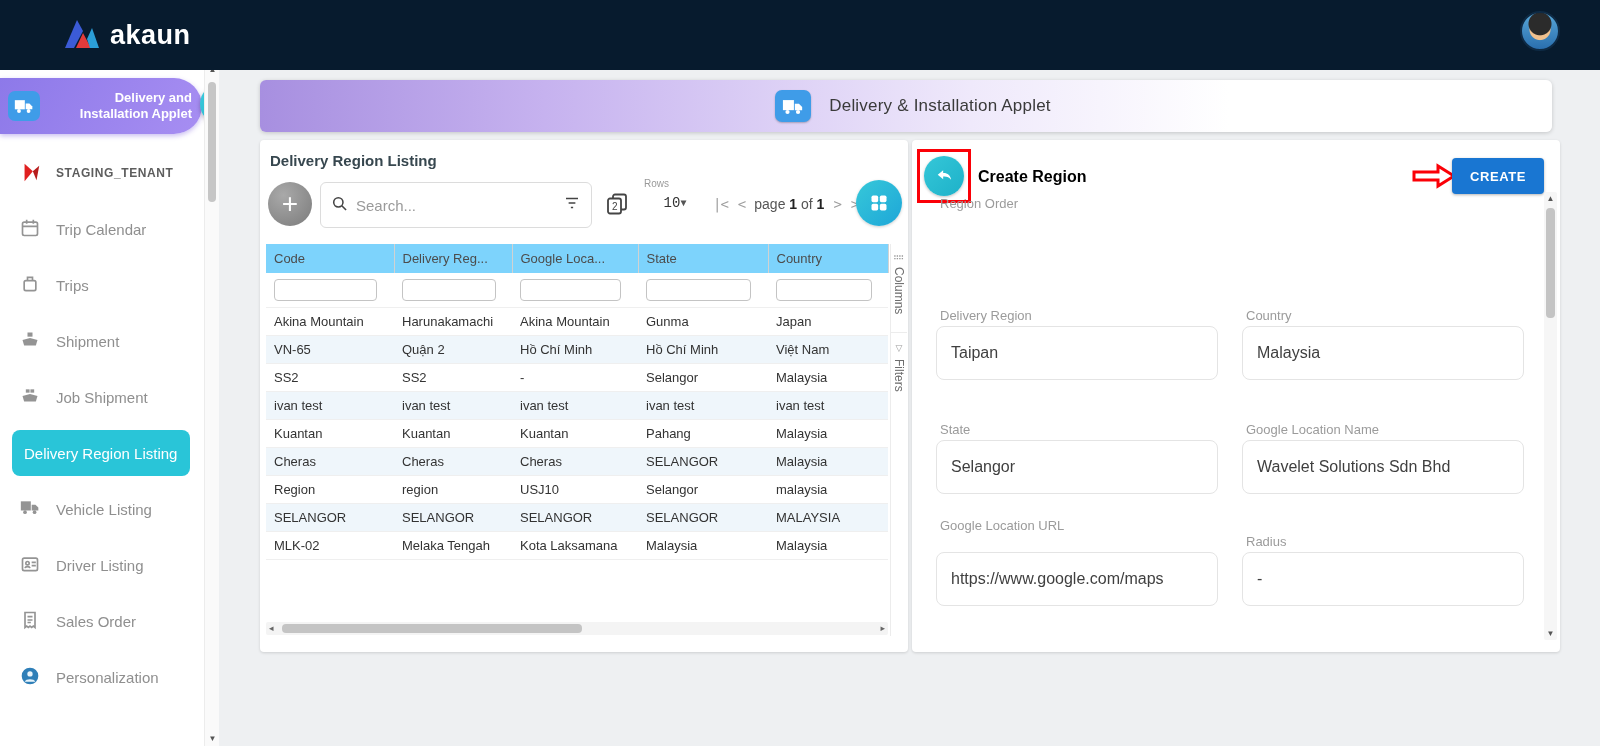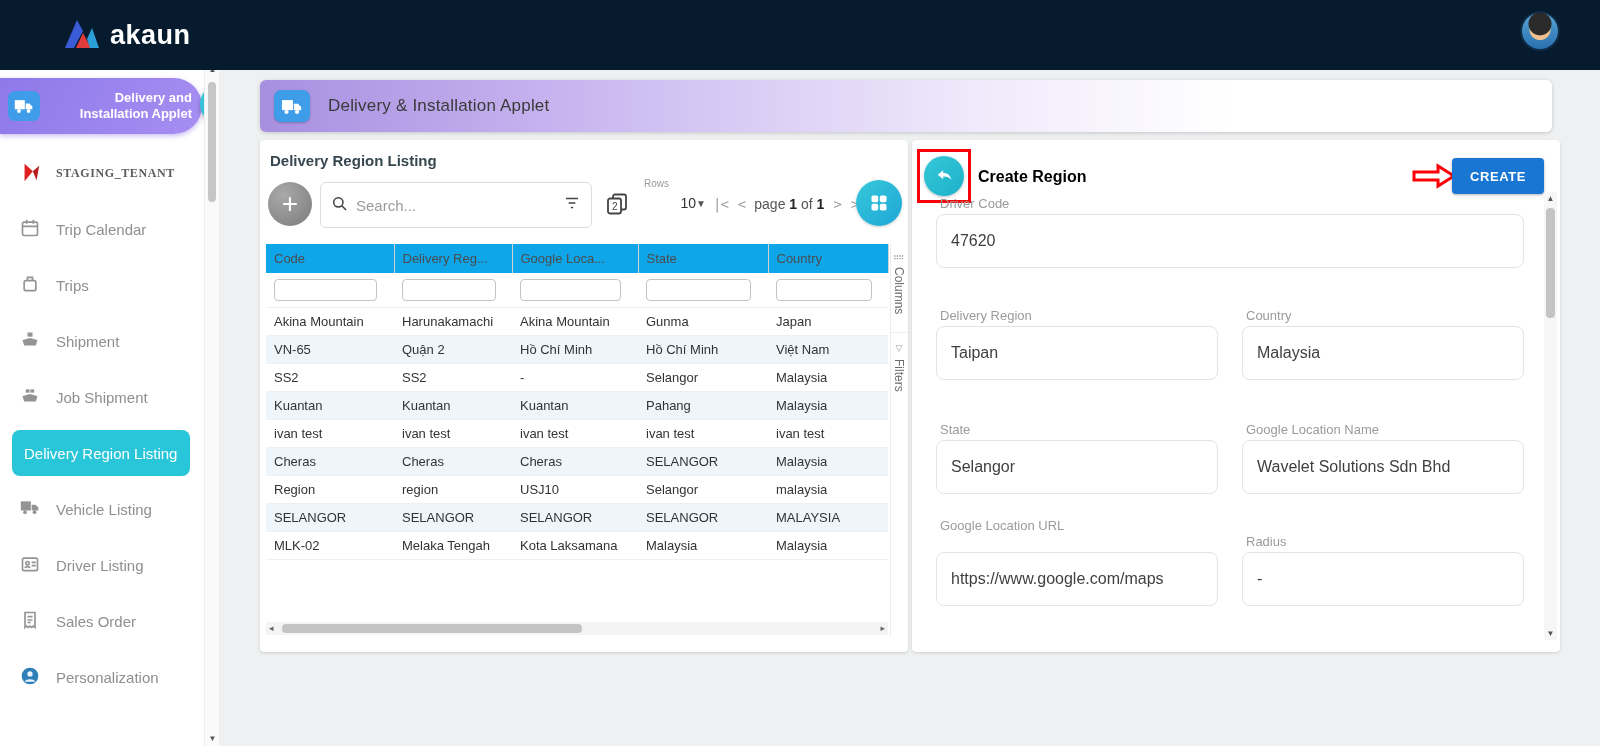--- a/index.html
+++ b/index.html
@@ -30,59 +30,59 @@
   .applet-pill .label { font-size:13px; font-weight:600; line-height:1.25; }
   .applet-badge { flex:0 0 32px; width:32px; height:30px; background:#3f9ce8; border-radius:7px; display:flex; align-items:center; justify-content:center; }
   .collapse-btn { position:absolute; left:200px; top:22px; width:40px; height:40px; border-radius:50%;
     background:linear-gradient(135deg,#3ecbdc,#1fb0c8); display:flex; align-items:center; justify-content:center;
     box-shadow:0 2px 4px rgba(0,0,0,.25); z-index:13; }
 
   .nav { position:absolute; left:0; top:88px; width:204px; }
   .nav-item { display:flex; align-items:center; gap:14px; height:46px; margin:0 0 10px 0; padding:0 0 0 20px;
     color:#8f8f8f; font-size:15px; white-space:nowrap; cursor:pointer; }
   .nav-item .icn { width:22px; height:22px; color:#949494; flex:0 0 22px; }
-  .nav-item.tenant { color:#5d5d5d; font-size:12px; font-weight:700; letter-spacing:.6px;font-family:Liberation Serif, serif; }
+  .nav-item.tenant { color:#5d5d5d; font-size:12px; font-weight:700; letter-spacing:.6px; }
   .nav-item.active { background:#29c5d8; color:#fff; border-radius:8px; margin:0 14px 10px 12px; padding:0 12px; overflow:hidden; }
   .nav-item.active .txt { overflow:hidden; text-overflow:clip; }
 
   
   .banner { position:absolute; left:260px; top:80px; width:1292px; height:52px; border-radius:6px;
     background:linear-gradient(90deg,#a78fe0 0%, #c6b2ef 22%, #efe9fb 55%, #ffffff 75%);
-    box-shadow:0 1px 4px rgba(0,0,0,.18); display:flex; align-items:center; padding-left:14px; z-index:5; }
+    box-shadow:0 1px 4px rgba(0,0,0,.18); display:flex; align-items:center; padding-left:14px; z-index:5;justify-content:center; }
   .banner-badge { width:36px; height:32px; background:#3f9ce8; border-radius:7px; display:flex; align-items:center; justify-content:center; box-shadow:0 1px 2px rgba(0,0,0,.25); }
   .banner-title { margin-left:18px; font-size:17px; color:#3a3a3a; letter-spacing:.2px; }
 
   
   .card { position:absolute; top:140px; height:512px; background:#fff; border-radius:4px; box-shadow:0 1px 3px rgba(0,0,0,.14); }
   .card.listing { left:260px; width:648px; }
   .card.create  { left:912px; width:648px; }
 
   
   .listing-title { position:absolute; left:10px; top:12px; font-size:15px; font-weight:700; color:#37474f; }
   .add-btn { position:absolute; left:8px; top:42px; width:44px; height:44px; border-radius:50%;
     background:radial-gradient(circle at 35% 30%, #a9a9a9, #7b7b7b); color:#fff; font-size:28px; line-height:42px; text-align:center; border:none; cursor:pointer; }
   .search-box { position:absolute; left:60px; top:42px; width:272px; height:46px; border:1px solid #dcdcdc; border-radius:6px;
     display:flex; align-items:center; padding:0 10px; gap:8px; background:#fff; }
   .search-box input { border:none; outline:none; flex:1; font-size:15px; color:#444; font-family:"Liberation Sans",sans-serif; min-width:0; }
   .search-box input::placeholder { color:#9a9a9a; }
   .pages-btn { position:absolute; left:344px; top:52px; width:26px; height:26px; background:none; border:none; cursor:pointer; }
   .rows-widget { position:absolute; left:384px; top:38px; width:62px; cursor:pointer; }
   .rows-widget .rw-label { font-size:10px; color:#9a9a9a; }
-  .rows-widget .rw-val { font-size:14px; color:#333; margin-top:6px; display:flex; justify-content:flex-end; align-items:center; }
+  .rows-widget .rw-val { font-size:14px; color:#333; margin-top:6px; display:flex; justify-content:center; align-items:center;font-family:Liberation Mono, monospace; }
   .rows-widget .caret { font-size:10px; color:#555; }
   .pager { position:absolute; left:452px; top:56px; display:flex; align-items:center; gap:8px; font-size:14px; color:#555; }
   .pg-btn { background:none; border:none; color:#9e9e9e; font-size:14px; letter-spacing:-1px; cursor:pointer; padding:0 1px; font-family:"DejaVu Sans Mono",monospace; }
   .pg-text b { color:#222; }
   .grid-btn { position:absolute; left:596px; top:40px; width:46px; height:46px; border-radius:50%; border:none; cursor:pointer;
     background:linear-gradient(135deg,#36c8d9,#1ea6d8); display:flex; align-items:center; justify-content:center; box-shadow:0 1px 3px rgba(0,0,0,.2); }
 
   
   .tbl-wrap { position:absolute; left:6px; top:104px; width:622px; }
   table.grid { width:622px; border-collapse:collapse; table-layout:fixed; }
-  table.grid th { background:#0ea5e9; font-size:13px; font-weight:400; color:#4c4c4c; text-align:left; padding:7px 8px; border-right:1px solid #d2d2d2; cursor:pointer; }
+  table.grid th { background:#7dd3fc; font-size:13px; font-weight:400; color:#4c4c4c; text-align:left; padding:7px 8px; border-right:1px solid #d2d2d2; cursor:pointer; }
   table.grid td { font-size:13px; color:#333; padding:6px 8px; border-bottom:1px solid #efefef; white-space:nowrap; overflow:hidden; }
   table.grid tbody tr:nth-child(even) { background:#eff6fb; }
   .filter-row td { padding:5px 6px; background:#fff; }
   .filter-row input { width:92%; height:22px; border:1px solid #c4c4c4; border-radius:4px; outline:none; padding:0 4px; font-family:"Liberation Sans",sans-serif; }
 
   .hscroll { position:absolute; left:6px; top:482px; width:622px; height:13px; background:#f4f4f4; border-radius:2px; }
   .hscroll .thumb { position:absolute; left:16px; top:2px; width:300px; height:9px; background:#c4c4c4; border-radius:4px; }
   .hscroll .ar { position:absolute; top:1px; font-size:9px; color:#666; }
 
   .side-tabs { position:absolute; left:630px; top:104px; width:18px; height:392px; border-left:1px solid #ececec; }
@@ -364,32 +364,32 @@
               <td>Việt Nam</td>
             </tr>
             <tr>
               <td>SS2</td>
               <td>SS2</td>
               <td>-</td>
               <td>Selangor</td>
               <td>Malaysia</td>
             </tr>
             <tr>
+              <td>ivan test</td>
+              <td>ivan test</td>
+              <td>ivan test</td>
+              <td>ivan test</td>
+              <td>ivan test</td>
+            </tr>
+            <tr>
               <td>Kuantan</td>
               <td>Kuantan</td>
               <td>Kuantan</td>
               <td>Pahang</td>
               <td>Malaysia</td>
-            </tr>
-            <tr>
-              <td>ivan test</td>
-              <td>ivan test</td>
-              <td>ivan test</td>
-              <td>ivan test</td>
-              <td>ivan test</td>
             </tr>
             <tr>
               <td>Cheras</td>
               <td>Cheras</td>
               <td>Cheras</td>
               <td>SELANGOR</td>
               <td>Malaysia</td>
             </tr>
             <tr>
               <td>Region</td>
@@ -443,24 +443,21 @@
     </button>
     <div class="create-title">Create Region</div>
 
     <span class="ann-arrow">
       <svg width="44" height="26" viewBox="0 0 44 26">
         <path d="M2 9h24V3l16 10-16 10v-6H2z" fill="none" stroke="#fb0007" stroke-width="3"></path>
       </svg>
     </span>
     <button class="create-btn">CREATE</button>
 
-    <div class="flabel" style="left:28px; top:56px">Driver Code</div>
-    <div class="fbox" style="left:24px; top:74px; width:588px">
-      <span>47620</span>
-    </div>
+    <div class="flabel" style="left:28px; top:56px">Region Order</div>
 
     <div class="flabel" style="left:28px; top:168px">Delivery Region</div>
     <div class="fbox" style="left:24px; top:186px; width:282px">
       <span>Taipan</span>
     </div>
     <div class="flabel" style="left:334px; top:168px">Country</div>
     <div class="fbox" style="left:330px; top:186px; width:282px">
       <span>Malaysia</span>
     </div>
 

